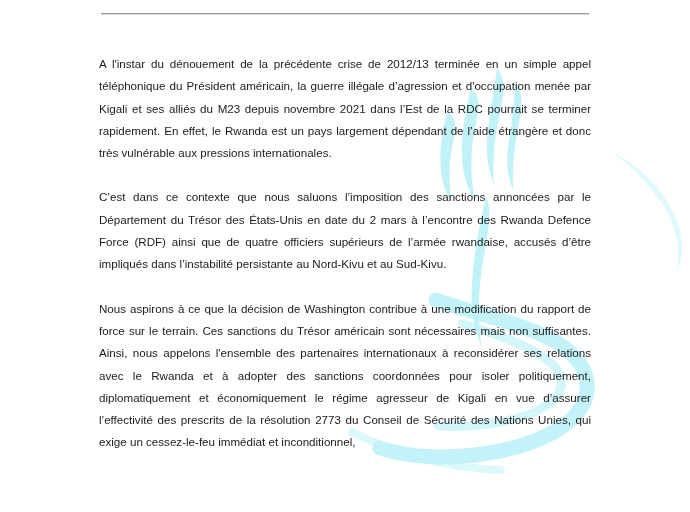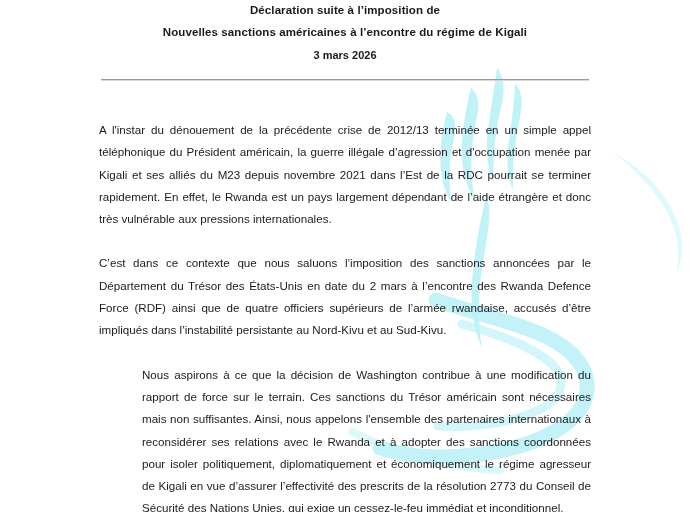--- a/index.html
+++ b/index.html
@@ -79,21 +79,21 @@
   .para {
     font-size: 11.6px;
     color: #1b1b1b;
     line-height: 22.3px;
     text-align: justify;
     text-justify: inter-word;
     margin: 0 0 22px 0;
     -webkit-hyphens: none;
     hyphens: none;
   }
-  .para:last-child { margin-bottom: 0; margin-left: 43px; }
+  .para:last-child { margin-bottom: 0; }
 </style>
 </head>
 <body>
 
 <div class="page">
 
   <svg class="watermark" viewBox="0 0 690 512" xmlns="http://www.w3.org/2000/svg" aria-hidden="true">
     <g fill="#bdf2f8" opacity="0.95">
       <path d="M497 68 C494 92, 489 116, 487 140 C486 158, 489 172, 494 184
                C492 160, 495 132, 501 108 C505 90, 505 78, 497 68 Z"></path>
@@ -112,25 +112,20 @@
       <path d="M462 324 C498 334, 532 346, 552 364 C566 378, 564 394, 546 406
                C520 422, 476 428, 438 426" stroke-width="9" stroke-linecap="round" opacity="0.75"></path>
       <path d="M352 432 C392 452, 444 468, 500 470" stroke-width="8" stroke-linecap="round" opacity="0.6"></path>
     </g>
     <g fill="#d8f7fb" opacity="0.8">
       <path d="M612 152 C640 166, 664 190, 676 218 C684 238, 684 258, 676 274
                C682 250, 676 222, 658 198 C642 176, 626 162, 612 152 Z"></path>
     </g>
   </svg>
 
-  <div class="doc-header">
-    <div class="title-line line1">Déclaration suite à l’imposition de</div>
-    <div class="title-line line2">Nouvelles sanctions américaines à l’encontre du régime de Kigali</div>
-    <div class="doc-date">3 mars 2026</div>
-  </div>
 
   <div class="rule-wrap">
     <div class="rule"></div>
   </div>
 
   <div class="doc-body">
     <p class="para">A l'instar du dénouement de la précédente crise de 2012/13 terminée en un simple appel téléphonique du Président américain, la guerre illégale d’agression et d'occupation menée par Kigali et ses alliés du M23 depuis novembre 2021 dans l’Est de la RDC pourrait se terminer rapidement. En effet, le Rwanda est un pays largement dépendant de l’aide étrangère et donc très vulnérable aux pressions internationales.</p>
     <p class="para">C’est dans ce contexte que nous saluons l’imposition des sanctions annoncées par le Département du Trésor des États-Unis en date du 2 mars à l’encontre des Rwanda Defence Force (RDF) ainsi que de quatre officiers supérieurs de l’armée rwandaise, accusés d’être impliqués dans l’instabilité persistante au Nord-Kivu et au Sud-Kivu.</p>
     <p class="para">Nous aspirons à ce que la décision de Washington contribue à une modification du rapport de force sur le terrain. Ces sanctions du Trésor américain sont nécessaires mais non suffisantes. Ainsi, nous appelons l'ensemble des partenaires internationaux à reconsidérer ses relations avec le Rwanda et à adopter des sanctions coordonnées pour isoler politiquement, diplomatiquement et économiquement le régime agresseur de Kigali en vue d’assurer l’effectivité des prescrits de la résolution 2773 du Conseil de Sécurité des Nations Unies, qui exige un cessez-le-feu immédiat et inconditionnel,</p>
   </div>

